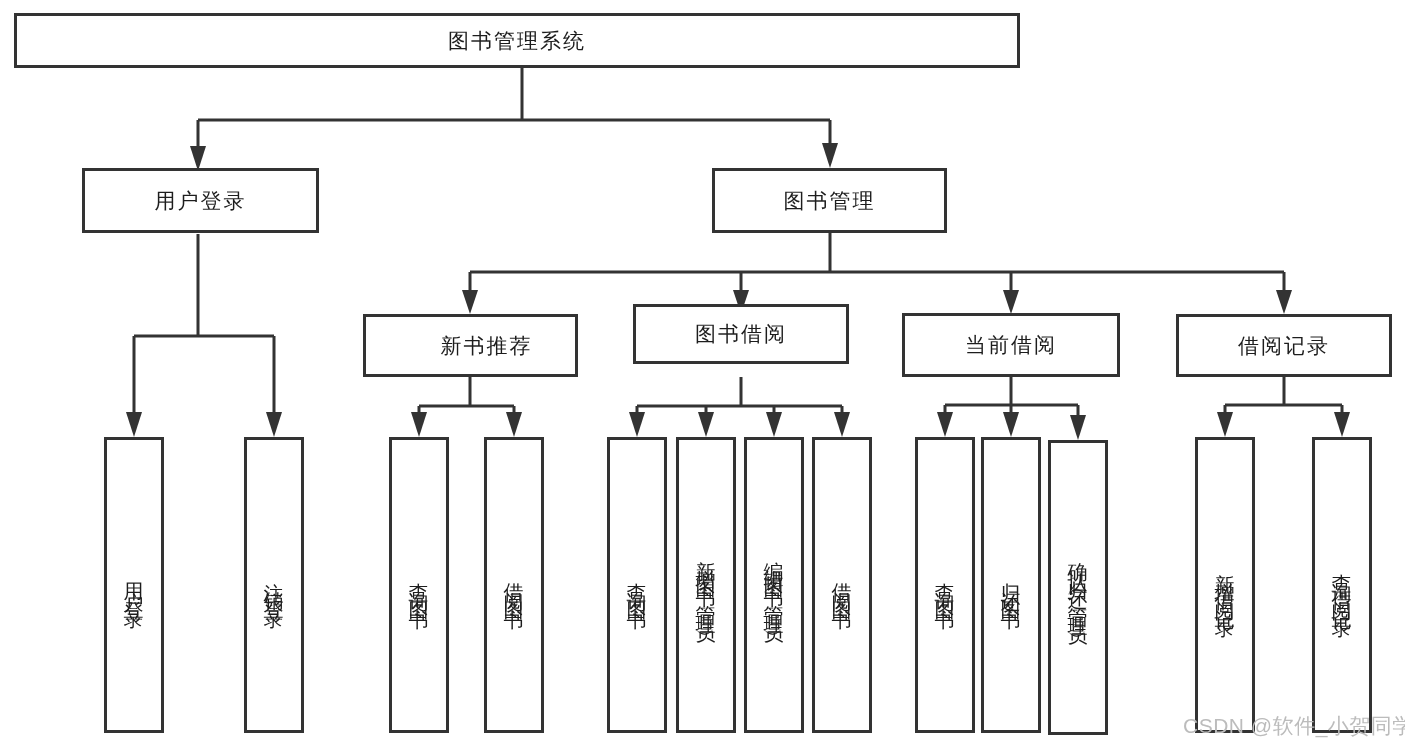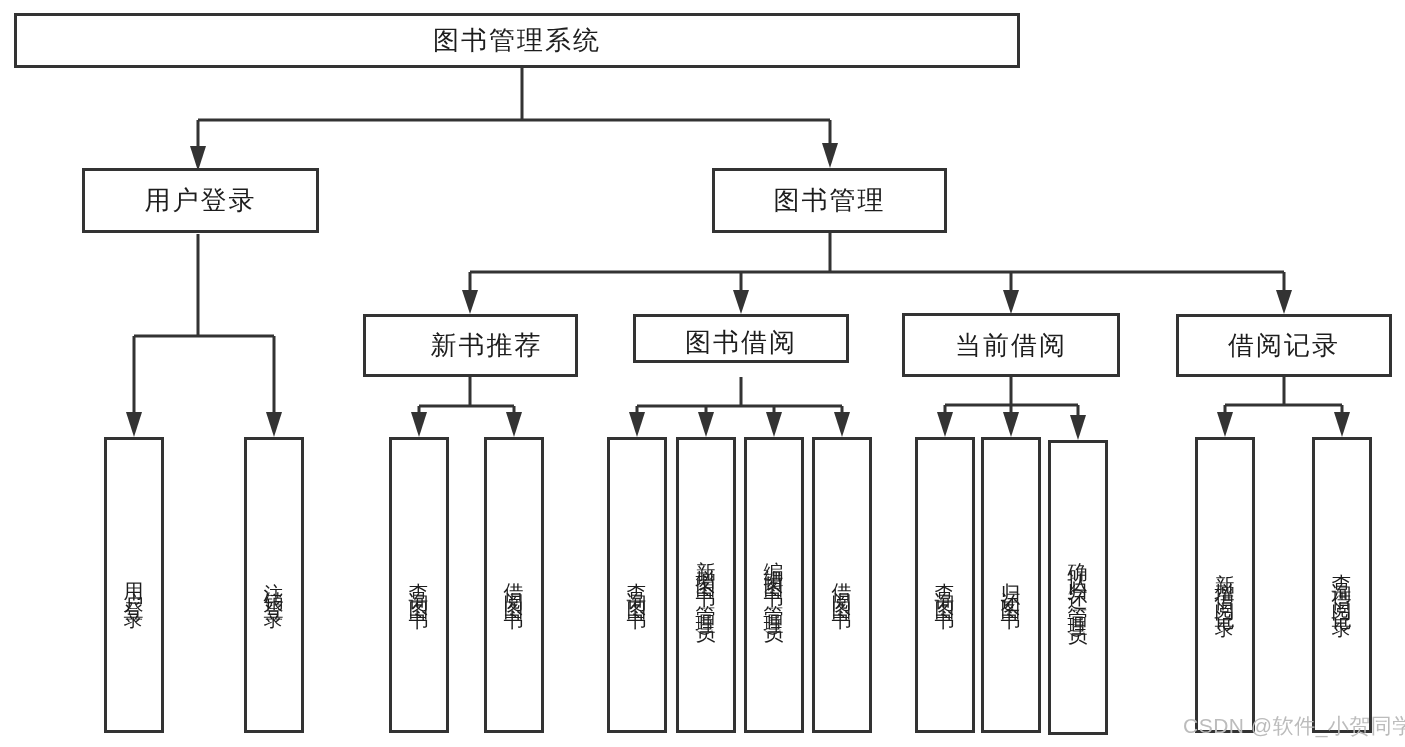--- a/index.html
+++ b/index.html
@@ -16,21 +16,21 @@
     position: absolute;
     box-sizing: border-box;
     border: 3px solid #333333;
     background: #ffffff;
     display: flex;
     align-items: center;
     justify-content: center;
     z-index: 2;
   }
   .hlabel {
-    font-size: 26px;
+    font-size: 21px;
     letter-spacing: 2px;
     color: #1d1d1d;
     white-space: nowrap;
   }
   .vtext {
     writing-mode: vertical-rl;
     text-orientation: mixed;
     font-size: 20px;
     letter-spacing: 9px;
     line-height: 1;
@@ -99,21 +99,21 @@
   <div class="box" style="left:82px; top:168px; width:237px; height:65px;">
     <span class="hlabel">用户登录</span>
   </div>
   <div class="box" style="left:712px; top:168px; width:235px; height:65px;text-align:center;">
     <span class="hlabel">图书管理</span>
   </div>
 
   <div class="box" style="left:363px; top:314px; width:215px; height:63px;padding-left:32px;">
     <span class="hlabel">新书推荐</span>
   </div>
-  <div class="box" style="left:633px; top:314px; width:216px; height:49px;align-items:flex-end;">
+  <div class="box" style="left:633px; top:304px; width:216px; height:60px;">
     <span class="hlabel">图书借阅</span>
   </div>
   <div class="box" style="left:1176px; top:314px; width:216px; height:63px;">
     <span class="hlabel">借阅记录</span>
   </div>
   <div class="box" style="left:902px; top:313px; width:218px; height:64px;">
     <span class="hlabel">当前借阅</span>
   </div>
 
   <div class="box leaf" style="left:104px; top:437px; width:60px; height:296px;">

